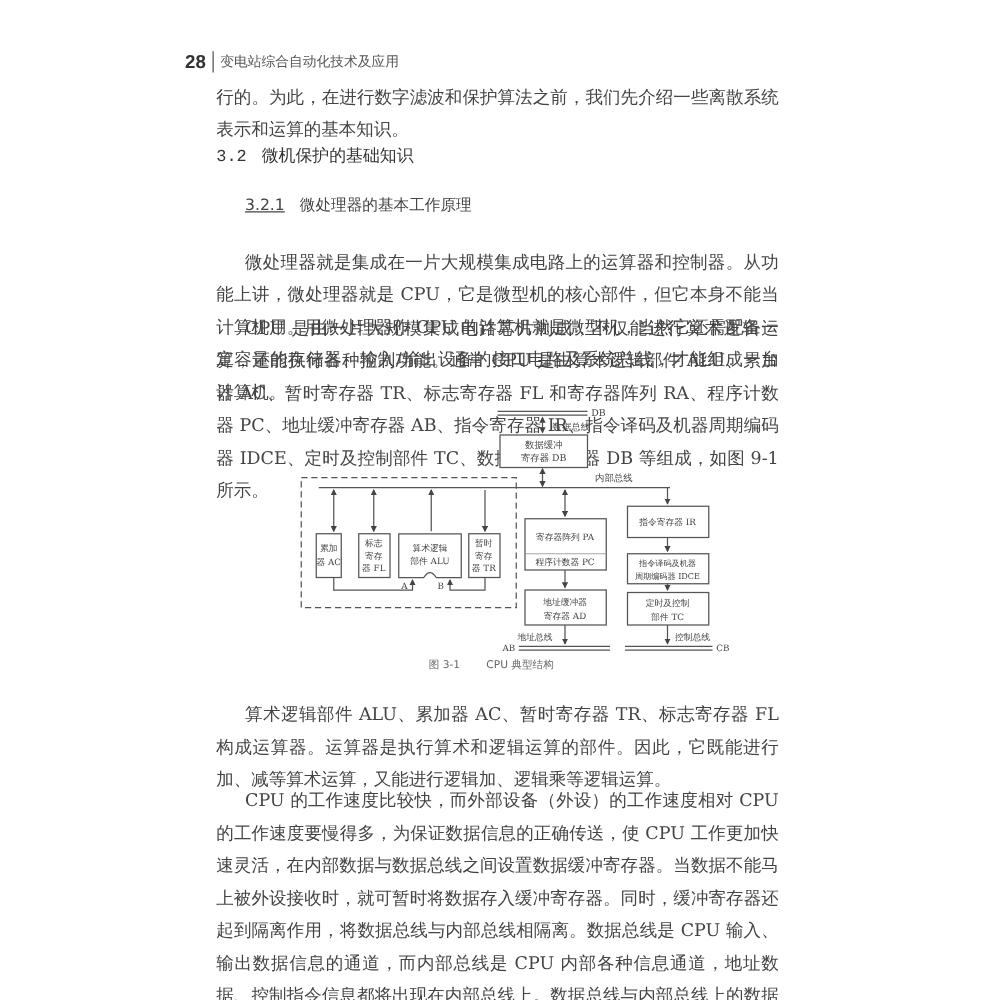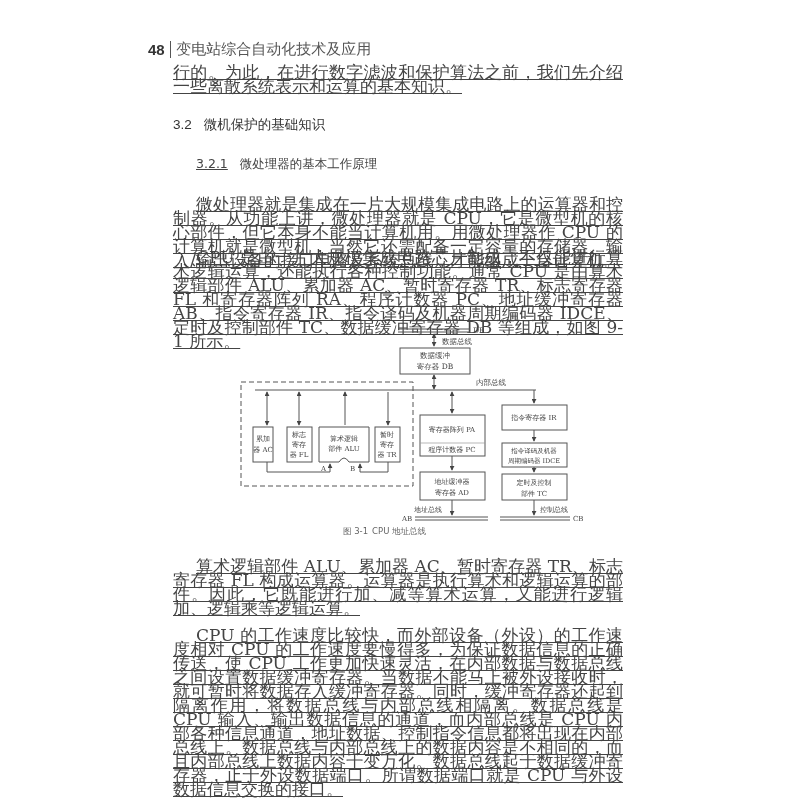--- a/index.html
+++ b/index.html
@@ -9,56 +9,55 @@
   }
   .running-head {
     position: absolute; left: 148px; top: 40px; height: 18px;
     display: flex; align-items: center;
   }
   .page-number {
     font-family: "Liberation Sans", "DejaVu Sans", sans-serif; font-size: 15px; font-weight: bold;
     color: #333; letter-spacing: 0px;
   }
   .head-sep { width: 1.5px; height: 17px; background: #555; margin: 0 5px 0 5px; }
-  .book-title { font-family: "DejaVu Sans", sans-serif; font-size: 15px; color: #555; }
+  .book-title { font-family: "DejaVu Sans", sans-serif; font-size: 11px; color: #555; }
 
   .para {
     position: absolute; left: 173px; width: 450px;
-    font-size: 17px; line-height: 14px; color: #444; text-align: justify;
+    font-size: 14px; line-height: 26px; color: #444; text-align: justify;
     text-align-last: left;
-    text-decoration: underline;
   }
   .para.indent { text-indent: 23px; }
 
   .section-heading {
     position: absolute; left: 173px; top: 116px;
-    font-family: Liberation Sans, sans-serif; font-size: 13.5px; color: #333;
+    font-family: Liberation Mono, monospace; font-size: 13.5px; color: #333;
   }
   .section-heading .num { margin-right: 12px; }
   .subsection-heading {
     position: absolute; left: 196px; top: 156px;
     font-family: "DejaVu Sans", sans-serif; font-size: 12.5px; color: #444;
   }
   .subsection-heading .num { margin-right: 12px; text-decoration: underline; }
 
   .figure { position: absolute; left: 12px; top: 0; width: 800px; height: 560px; pointer-events: none; padding-left: 23px; }
   .figure svg { position: absolute; left: 0; top: 0; }
   .figure text { font-family: "DejaVu Serif", serif; fill: #444; }
 
   .caption {
     position: absolute; left: 343px; top: 526px;
     font-family: "DejaVu Sans", sans-serif; font-size: 8.5px; color: #666;
   }
-  .caption .fig-num { margin-right: 4px; }
+  .caption .fig-num { margin-right: 21px; }
 </style>
 </head>
 <body>
 
 <div class="running-head">
-  <span class="page-number">48</span>
+  <span class="page-number">28</span>
   <span class="head-sep"></span>
   <span class="book-title">变电站综合自动化技术及应用</span>
 </div>
 
 <div class="para" style="top:65px;">行的。为此，在进行数字滤波和保护算法之前，我们先介绍一些离散系统表示和运算的基本知识。</div>
 
 <div class="section-heading">
   <span class="num">3.2</span><span>微机保护的基础知识</span>
 </div>
 
@@ -168,17 +167,17 @@
 
       <text x="402" y="512" font-size="7">地址总线</text>
       <text x="390" y="521" font-size="7">AB</text>
       <text x="528" y="512" font-size="7">控制总线</text>
       <text x="561" y="521" font-size="7">CB</text>
     </g>
   </svg>
 </div>
 
 <div class="caption">
-  <span class="fig-num">图 3-1</span><span>CPU 地址总线</span>
+  <span class="fig-num">图 3-1</span><span>CPU 典型结构</span>
 </div>
 
 <div class="para indent" style="top:559px;">算术逻辑部件 ALU、累加器 AC、暂时寄存器 TR、标志寄存器 FL 构成运算器。运算器是执行算术和逻辑运算的部件。因此，它既能进行加、减等算术运算，又能进行逻辑加、逻辑乘等逻辑运算。</div>
 <div class="para indent" style="top:628px;">CPU 的工作速度比较快，而外部设备（外设）的工作速度相对 CPU 的工作速度要慢得多，为保证数据信息的正确传送，使 CPU 工作更加快速灵活，在内部数据与数据总线之间设置数据缓冲寄存器。当数据不能马上被外设接收时，就可暂时将数据存入缓冲寄存器。同时，缓冲寄存器还起到隔离作用，将数据总线与内部总线相隔离。数据总线是 CPU 输入、输出数据信息的通道，而内部总线是 CPU 内部各种信息通道，地址数据、控制指令信息都将出现在内部总线上。数据总线与内部总线上的数据内容是不相同的，而且内部总线上数据内容千变万化。数据总线起于数据缓冲寄存器，止于外设数据端口。所谓数据端口就是 CPU 与外设数据信息交换的接口。</div>
 
 </body></html>

